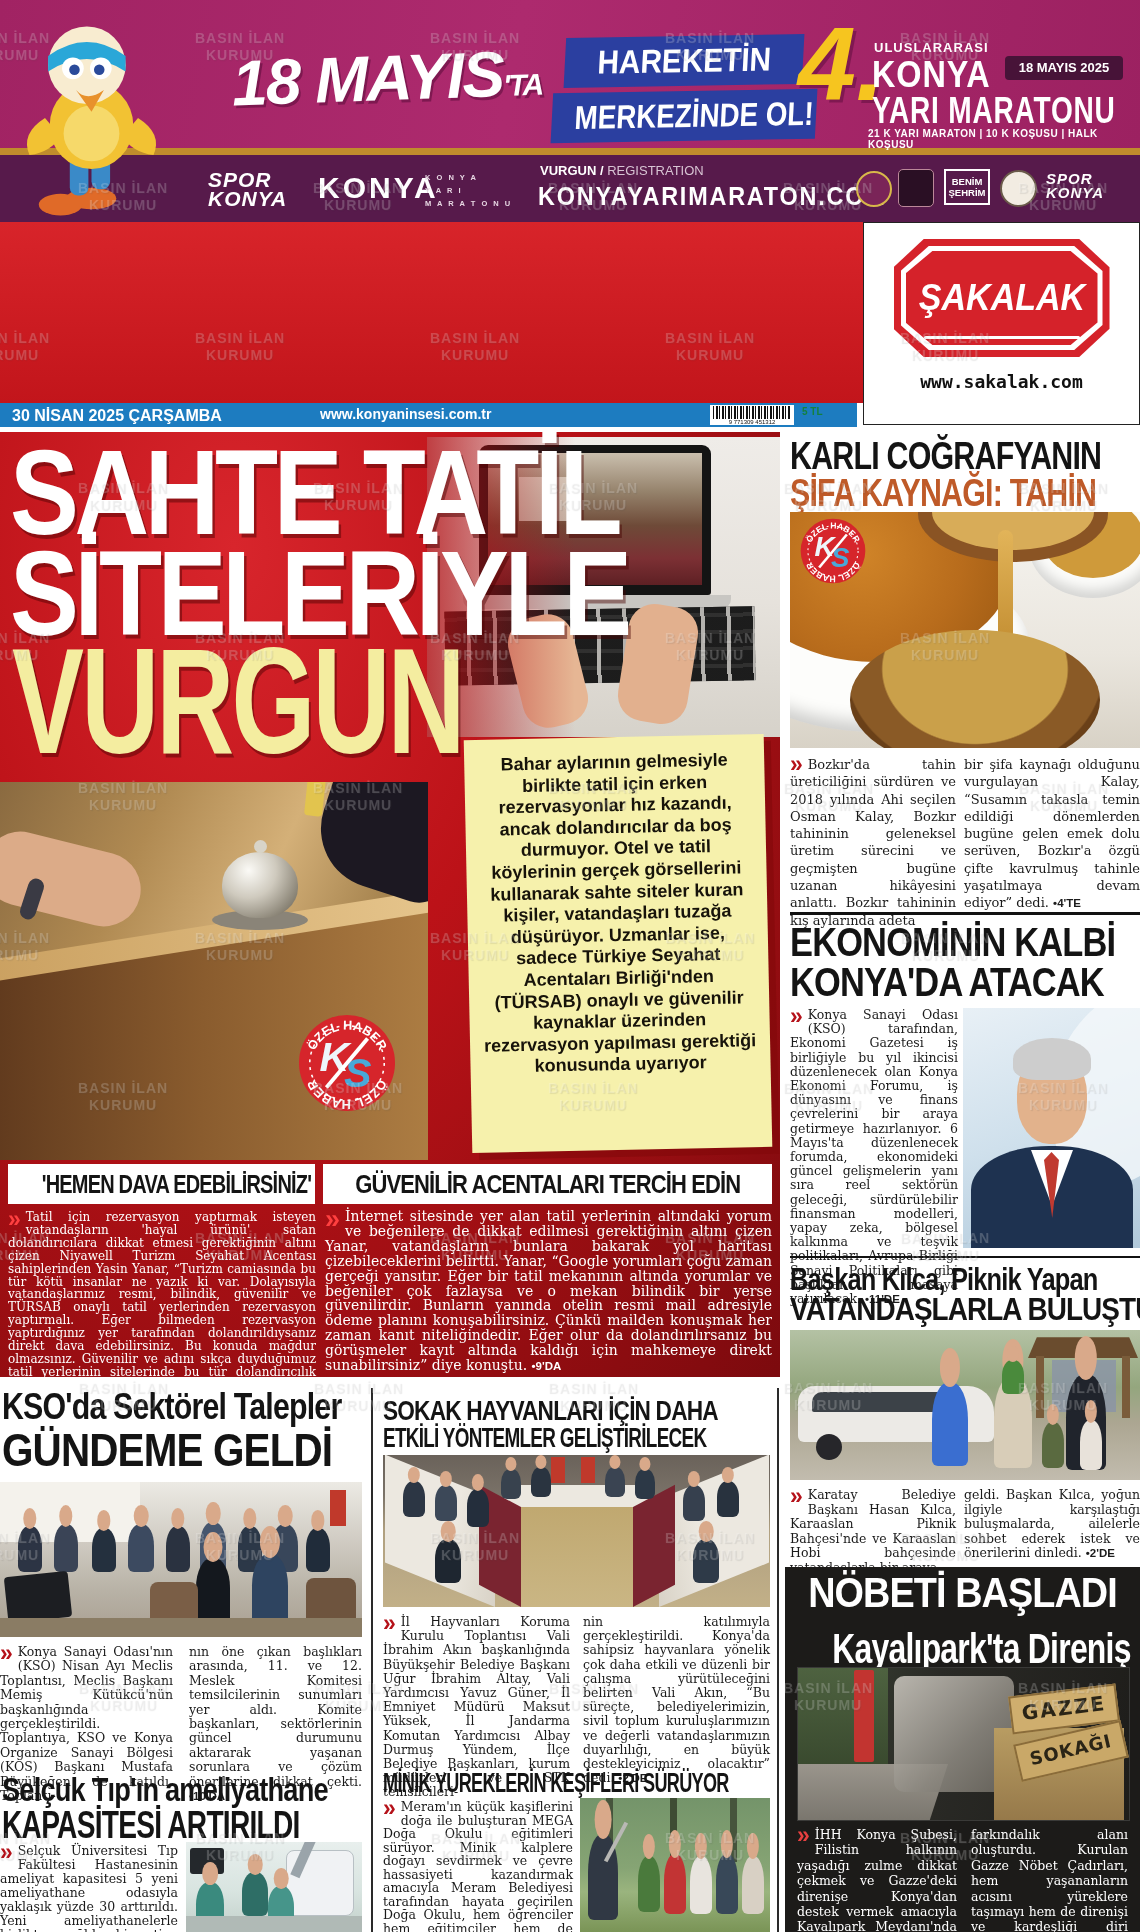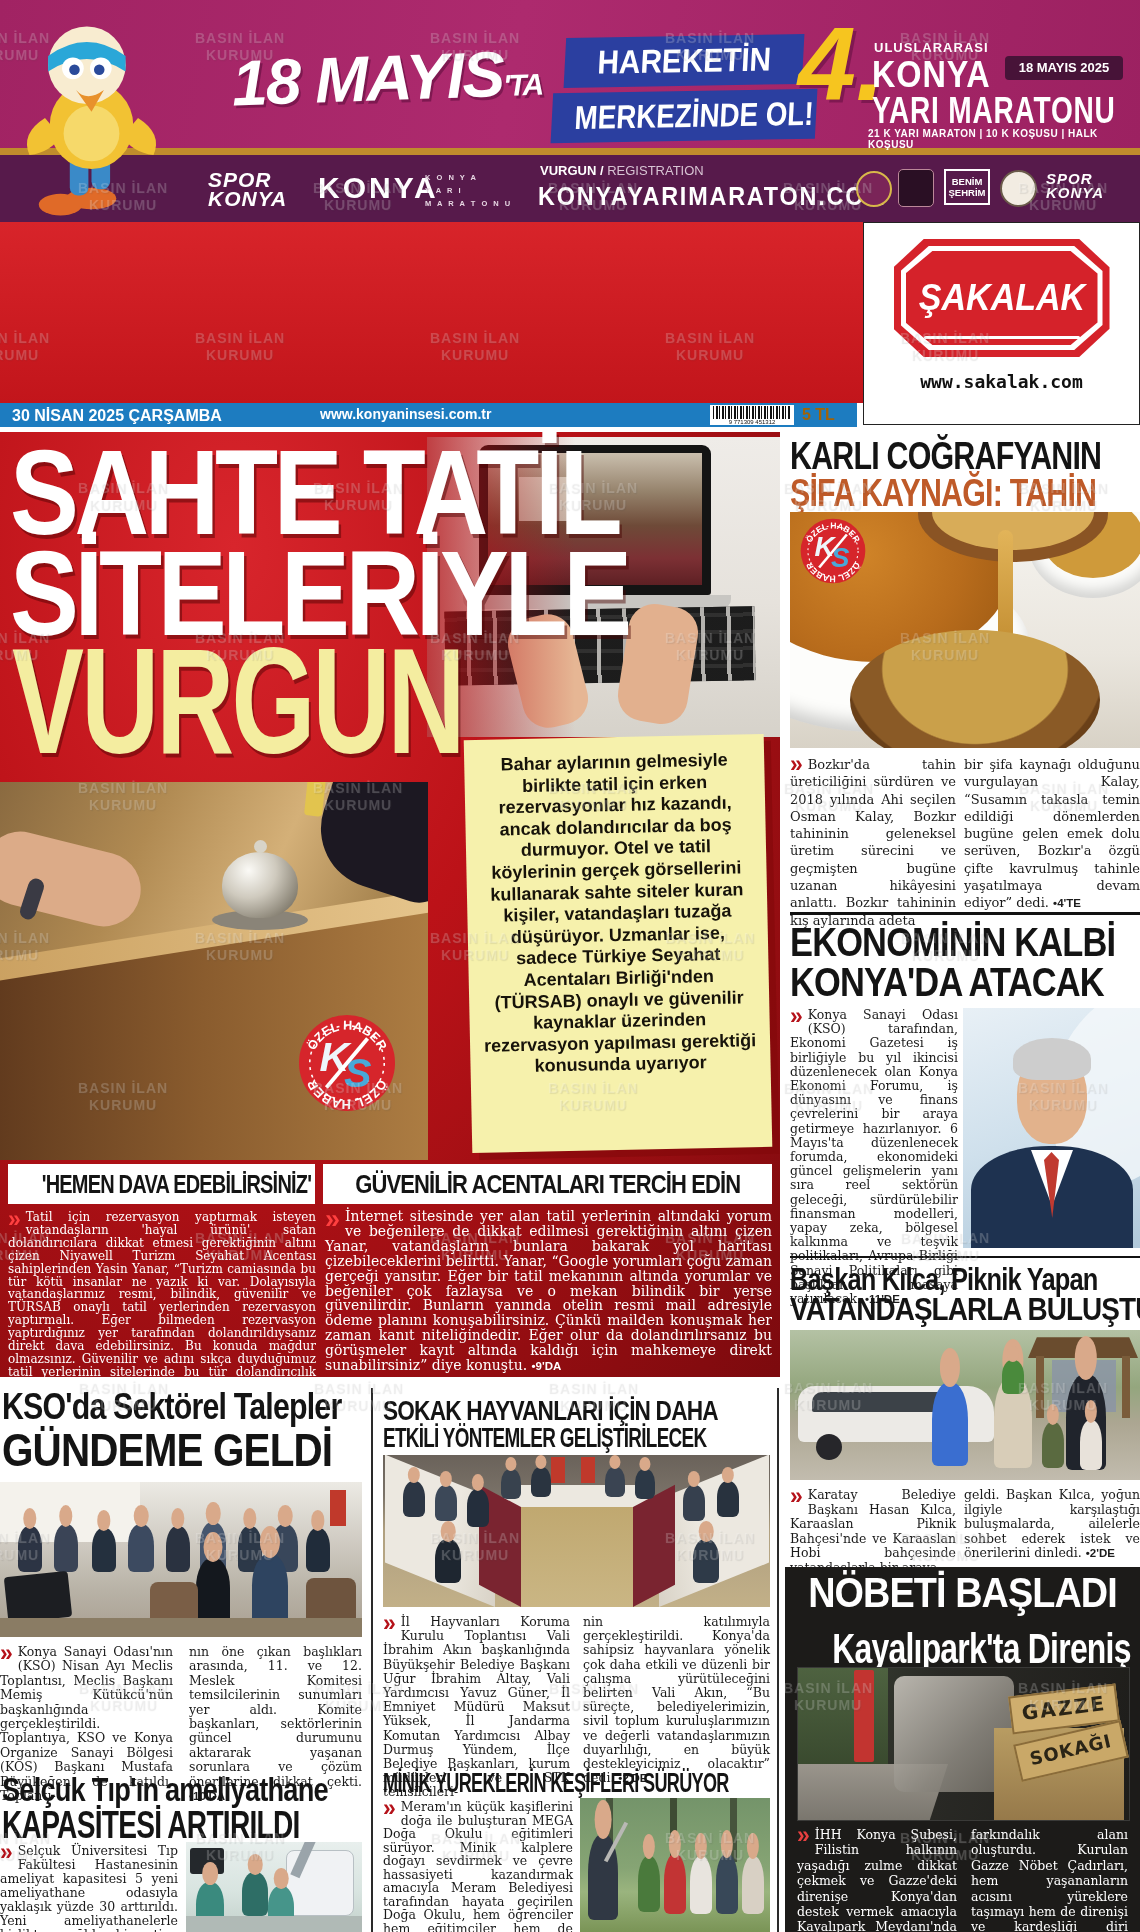--- a/index.html
+++ b/index.html
@@ -100,21 +100,21 @@
   </div>
 
   <div class="abs" style="left:0;top:222px;width:863px;height:181px;background:linear-gradient(180deg,#d8242a,#c2151b);"></div>
   <div class="abs" style="left:0;top:403px;width:857px;height:24px;background:#1d7cc0;"></div>
   <div class="abs" style="left:12px;top:407px;color:#fff;font-weight:900;font-size:16px;z-index:3;">30 NİSAN 2025 ÇARŞAMBA</div>
   <div class="abs" style="left:320px;top:406px;color:#fff;font-weight:900;font-size:14px;z-index:3;">www.konyaninsesi.com.tr</div>
   <div class="abs" style="left:710px;top:405px;width:84px;height:20px;background:#fff;z-index:3;text-align:center;">
     <div style="height:13px;margin:1px 3px 0 3px;background:repeating-linear-gradient(90deg,#111 0 1px,#fff 1px 3px,#111 3px 5px,#fff 5px 6px);"></div>
     <div style="font-size:6px;line-height:6px;color:#111;">9 771309 451312</div>
   </div>
-  <div class="abs" style="left:802px;top:406px;color:#a16207;font-weight:900;font-size:16px;z-index:3;">5 TL</div>
+  <div class="abs" style="left:802px;top:406px;color:#15803d;font-weight:900;font-size:10px;z-index:3;">5 TL</div>
 
   <div class="abs" style="left:863px;top:222px;width:277px;height:203px;background:#fff;border:1px solid #222;box-sizing:border-box;z-index:3;">
     <div style="margin:16px auto 0 auto;width:216px;height:118px;background:#d5222a;clip-path:polygon(14% 0,86% 0,100% 24%,100% 76%,86% 100%,14% 100%,0 76%,0 24%);position:relative;">
       <div style="position:absolute;left:7px;top:7px;right:7px;bottom:7px;background:#fff;clip-path:polygon(14% 0,86% 0,100% 24%,100% 76%,86% 100%,14% 100%,0 76%,0 24%);"></div>
       <div style="position:absolute;left:12px;top:12px;right:12px;bottom:12px;background:#d5222a;clip-path:polygon(14% 0,86% 0,100% 24%,100% 76%,86% 100%,14% 100%,0 76%,0 24%);"></div>
       <div class="ccond" style="position:absolute;left:0;top:38px;width:100%;text-align:center;color:#fff;font-weight:900;font-style:italic;font-size:37px;letter-spacing:0;transform:scaleX(.92);">ŞAKALAK</div>
       <div style="position:absolute;left:30px;bottom:18px;width:156px;height:3px;background:#fff;border-radius:2px;"></div>
     </div>
     <div style="margin-top:14px;text-align:center;font-weight:900;font-size:18px;color:#111;font-family:'DejaVu Sans Mono',monospace;">www.sakalak.com</div>
   </div>

